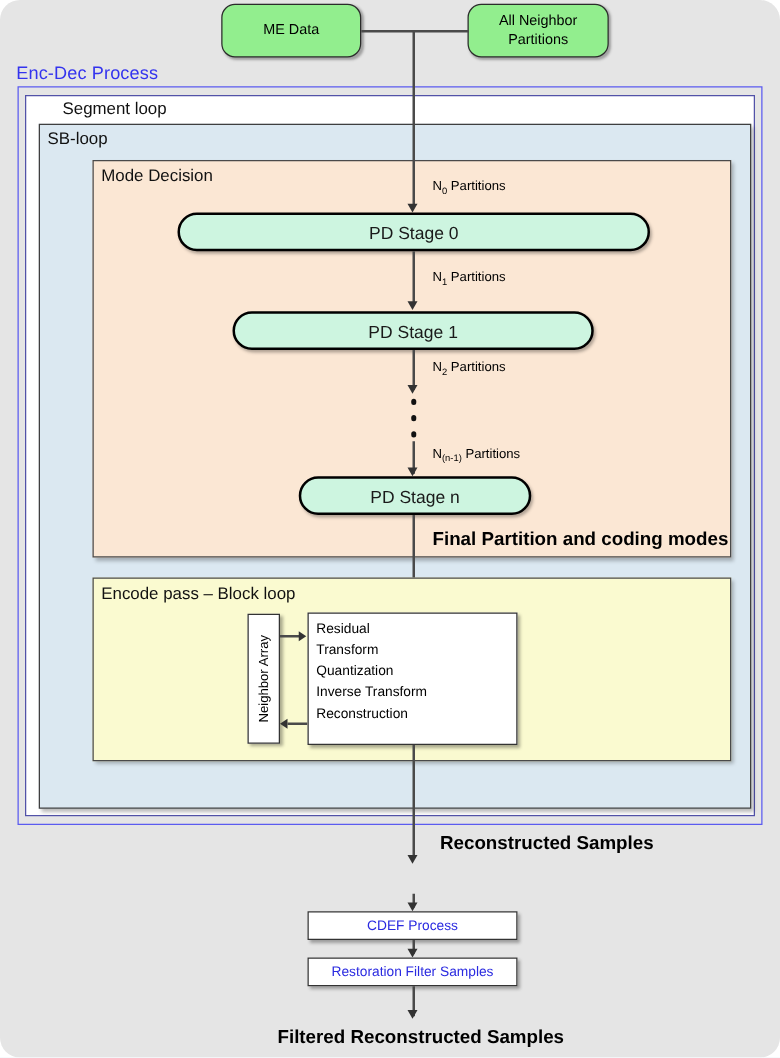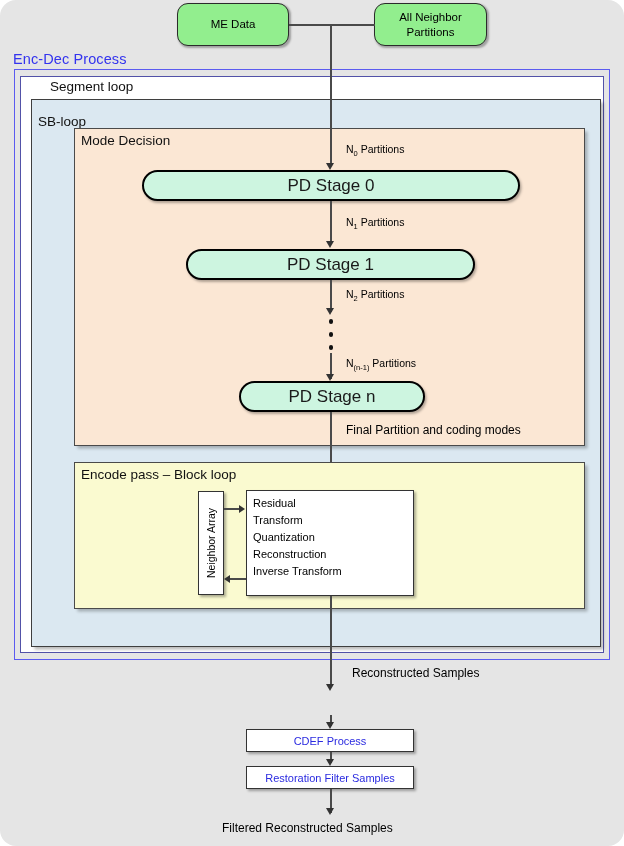--- a/index.html
+++ b/index.html
@@ -36,21 +36,21 @@
   }
 
   
   .stage {
     background: #cdf5e0;
     border: 2.6px solid #000000;
     border-radius: 999px;
     display: flex;
     align-items: center;
     justify-content: center;
-    font-size: 17px;
+    font-size: 14px;
     color: #1a1a1a;
     box-shadow: 1.5px 2px 2.5px rgba(0,0,0,0.30);
   }
 
   
   .encdec-label {
     font-size: 14.5px;
     color: #3333ee;
     letter-spacing: 0.1px;
   }
@@ -67,21 +67,20 @@
     color: #111;
   }
   .sb-box {
     background: #dbe8f1;
     border: 1.4px solid #3f3f3f;
     box-shadow: 2.5px 2.5px 3px rgba(0,0,0,0.28);
   }
   .sb-label {
     font-size: 13.5px;
     color: #111;
-    margin-top: 11px;
   }
   .md-box {
     background: #fbe7d4;
     border: 1.3px solid #4a4a4a;
     box-shadow: 2.5px 2.5px 3px rgba(0,0,0,0.26);
   }
   .md-label { font-size: 13.5px; color: #111; }
   .ep-box {
     background: #fafad0;
     border: 1.3px solid #4a4a4a;
@@ -143,23 +142,24 @@
     border-bottom: 4px solid transparent;
     border-right: 6.5px solid #333;
   }
   .edgelabel {
     font-size: 10.5px;
     color: #000;
     white-space: nowrap;
   }
   .edgelabel sub { font-size: 7.5px; }
   .bigcaption {
-    font-size: 12px;
+    font-size: 15px;
     color: #000;
     white-space: nowrap;
+    font-weight: bold;
   }
   .dot {
     width: 4.5px; height: 4.5px;
     border-radius: 50%;
     background: #111;
   }
 </style>
 </head>
 <body>
 
@@ -236,22 +236,22 @@
   <div class="abs arrowright" style="left:239px; top:505px;"></div>
 
   <div class="abs hline" style="left:230px; top:578px; width:16px;"></div>
   <div class="abs arrowleft" style="left:224px; top:575px;"></div>
 
   <div class="abs procbox" style="left:246px; top:490px; width:168px; height:106px;">
     <div class="pipeline-list">
       <div>Residual</div>
       <div>Transform</div>
       <div>Quantization</div>
+      <div>Inverse Transform</div>
       <div>Reconstruction</div>
-      <div>Inverse Transform</div>
     </div>
   </div>
 
   <div class="abs vline" style="left:330px; top:596px; height:90px;"></div>
   <div class="abs arrowdown" style="left:326px; top:684px;"></div>
   <div class="abs bigcaption" style="left:352px; top:666px;">Reconstructed Samples</div>
 
 
   <div class="abs vline" style="left:330px; top:715px; height:11px;"></div>
   <div class="abs arrowdown" style="left:326px; top:722px;"></div>

